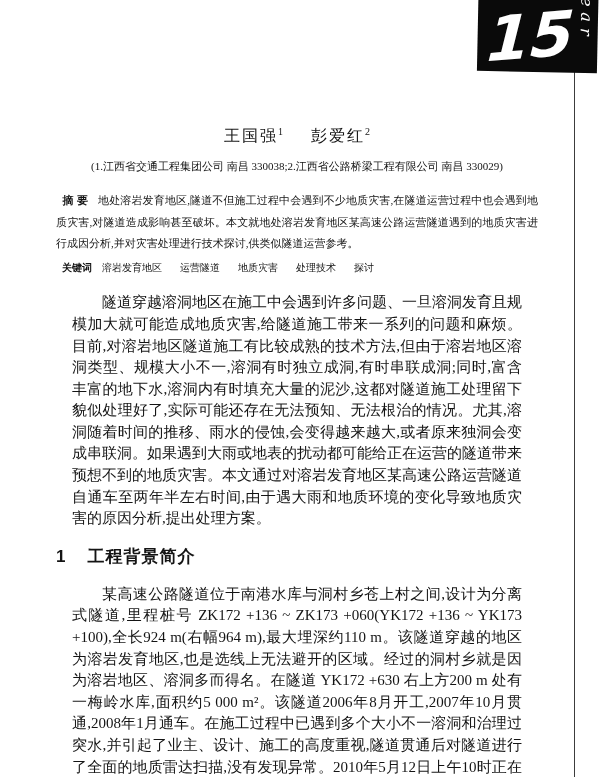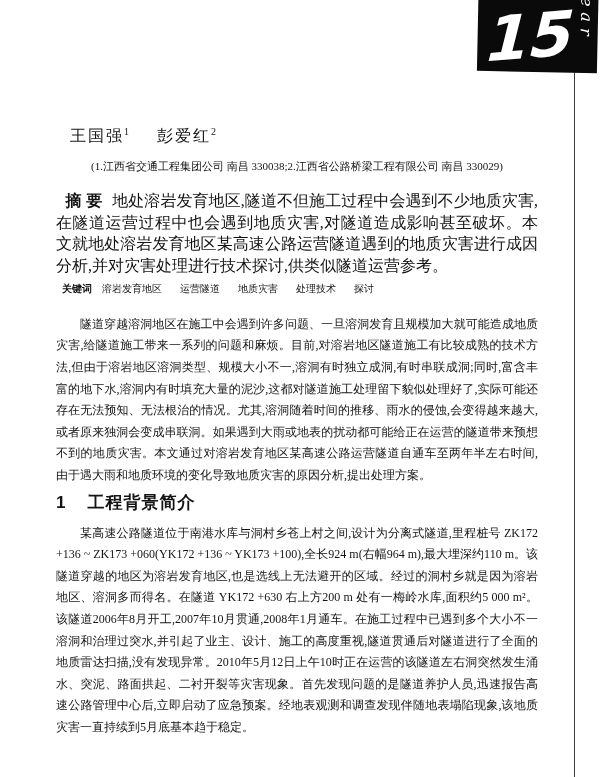--- a/index.html
+++ b/index.html
@@ -54,54 +54,54 @@
   }
   .title{
     text-align:center;
     font-family:"Liberation Sans","DejaVu Sans",sans-serif;
     font-weight:bold;
     font-size:22px;line-height:32px;
     letter-spacing:0.5px;
     margin:0;
   }
   .authors{
-    text-align:left;
+    text-align:center;
     font-size:16px;
     margin-top:26px;
     letter-spacing:2px;
   }
   .author{margin:0 14px;}
   .author sup{font-size:10px;letter-spacing:0;}
   .affiliation{
     text-align:center;
     font-size:11px;
     margin-top:12px;
     white-space:nowrap;
   }
   .abstract{
     margin-top:16px;
-    font-size:16px;line-height:21.5px;
+    font-size:11px;line-height:21.5px;
     text-align:justify;
     text-indent:0.6em;
   }
   .abstract .label,
   .keywords .label{
     font-family:"Liberation Sans","DejaVu Sans",sans-serif;
     font-weight:bold;
     margin-right:10px;
   }
   .keywords{
     margin-top:2px;
     font-size:10px;line-height:21.5px;
     text-indent:0.6em;
   }
   .keywords .kw{margin-right:18px;}
   .para{
-    margin:0;
-    font-size:12px;line-height:21.6px;
+    margin:16px;
+    font-size:15px;line-height:21.6px;
     text-align:justify;
     text-indent:2em;
   }
   .intro{margin-top:14px;}
   .h1{
     font-family:"Liberation Sans","DejaVu Sans",sans-serif;
     font-weight:bold;
     font-size:17px;line-height:22px;
     margin:5px 0 9px 0;
     letter-spacing:1px;

